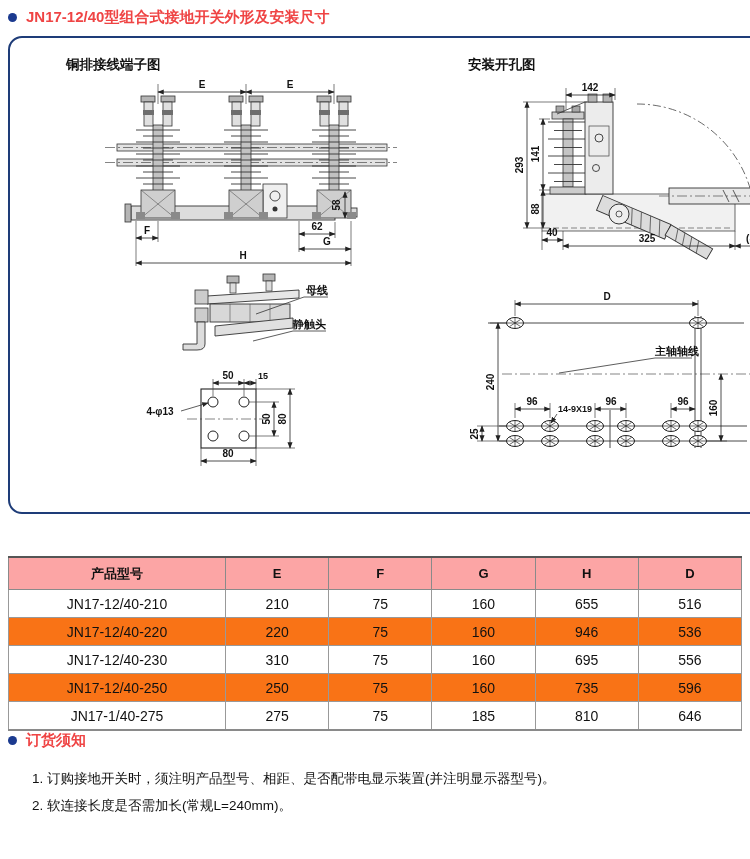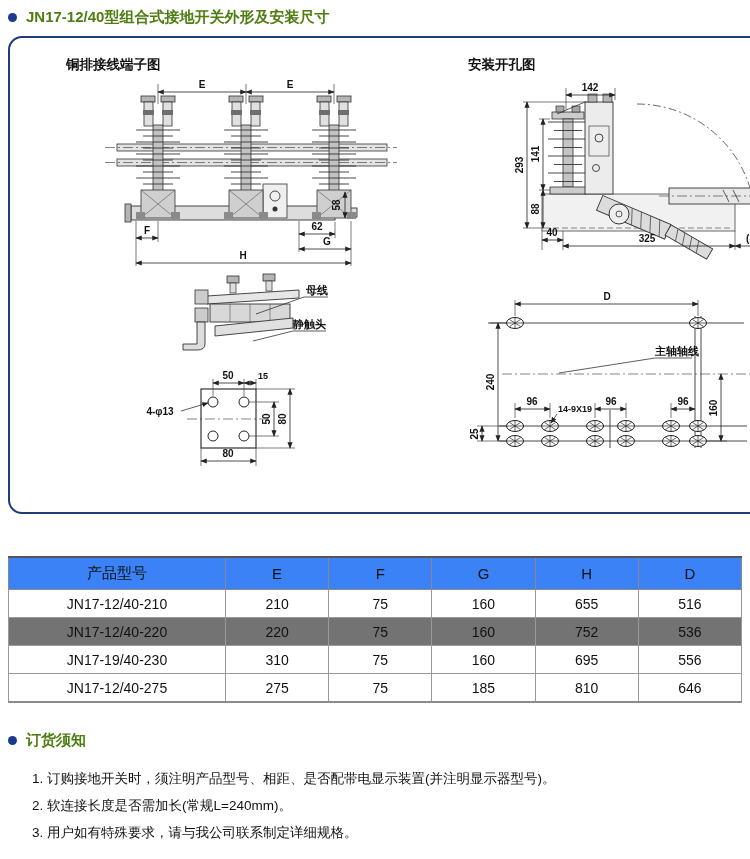--- a/index.html
+++ b/index.html
@@ -1,25 +1,25 @@
 <!DOCTYPE html>
 <html><head>
 <meta charset="utf-8">
 <style>
   html,body{margin:0;padding:0;background:#ffffff;}
   body{width:750px;height:859px;position:relative;font-family:"Liberation Sans","DejaVu Sans",sans-serif;color:#111;}
-  .sec-title{position:absolute;left:8px;display:flex;align-items:center;gap:9px;font-size:15px;font-weight:700;color:#4d7c0f;}
+  .sec-title{position:absolute;left:8px;display:flex;align-items:center;gap:9px;font-size:15px;font-weight:700;color:#ef4444;}
   .bullet{width:9px;height:9px;border-radius:50%;background:#1b3a8f;flex:0 0 auto;}
   .diagram-box{position:absolute;left:8px;top:36px;width:730px;height:474px;border:2px solid #1e3c78;border-radius:14px;background:#fff;padding-left:37px;}
   .unit-label{position:absolute;right:12px;top:563px;font-size:12.5px;color:#3b82f6;}
   table.spec{position:absolute;left:8px;top:556px;width:734px;border-collapse:collapse;table-layout:fixed;
              border-top:2px solid #555;border-bottom:2px solid #8a8a8a;border-left:1px solid #aaa;border-right:1px solid #aaa;}
-  table.spec th{background:#3b82f6;height:29px;font-size:15px;font-weight:400;border:1px solid #8a8a8a;border-top:none;}
+  table.spec th{background:#fca5a5;height:29px;font-size:13px;font-weight:700;border:1px solid #8a8a8a;border-top:none;}
   table.spec td{height:25px;font-size:14px;text-align:center;border:1px solid #999;}
-  table.spec tr.alt td{background:#737373;}
+  table.spec tr.alt td{background:#f97316;}
   table.spec col.c1{width:29.6%;}
   table.spec col.cx{width:14.08%;}
   .notes{position:absolute;left:32px;top:770px;width:700px;}
   .notes p{margin:0 0 9px 0;font-size:13.5px;color:#111;line-height:18px;}
   
   svg .ext{stroke:#444;stroke-width:0.7;}
   svg .dim{stroke:#222;stroke-width:0.8;marker-start:url(#ah);marker-end:url(#ah);}
   svg .cl{stroke:#333;stroke-width:0.6;stroke-dasharray:10 3 2 3;fill:none;}
   svg .ol{stroke:#333;stroke-width:0.9;fill:none;}
   svg text.dt{font:700 10px "Liberation Sans","DejaVu Sans",sans-serif;fill:#111;text-anchor:middle;}
@@ -323,43 +323,50 @@
       <td>75</td>
       <td>160</td>
       <td>655</td>
       <td>516</td>
     </tr>
     <tr class="alt">
       <td>JN17-12/40-220</td>
       <td>220</td>
       <td>75</td>
       <td>160</td>
-      <td>752</td>
+      <td>946</td>
       <td>536</td>
     </tr>
     <tr>
-      <td>JN17-19/40-230</td>
+      <td>JN17-12/40-230</td>
       <td>310</td>
       <td>75</td>
       <td>160</td>
       <td>695</td>
       <td>556</td>
     </tr>
+    <tr class="alt">
+      <td>JN17-12/40-250</td>
+      <td>250</td>
+      <td>75</td>
+      <td>160</td>
+      <td>735</td>
+      <td>596</td>
+    </tr>
     <tr>
-      <td>JN17-12/40-275</td>
+      <td>JN17-1/40-275</td>
       <td>275</td>
       <td>75</td>
       <td>185</td>
       <td>810</td>
       <td>646</td>
     </tr>
   </tbody>
 </table>
 
 <div class="sec-title" style="top:731px;">
   <span class="bullet"></span>
   <span>订货须知</span>
 </div>
 <div class="notes">
   <p>1. 订购接地开关时，须注明产品型号、相距、是否配带电显示装置(并注明显示器型号)。</p>
   <p>2. 软连接长度是否需加长(常规L=240mm)。</p>
-  <p>3. 用户如有特殊要求，请与我公司联系制定详细规格。</p>
 </div>
 
 </body></html>

